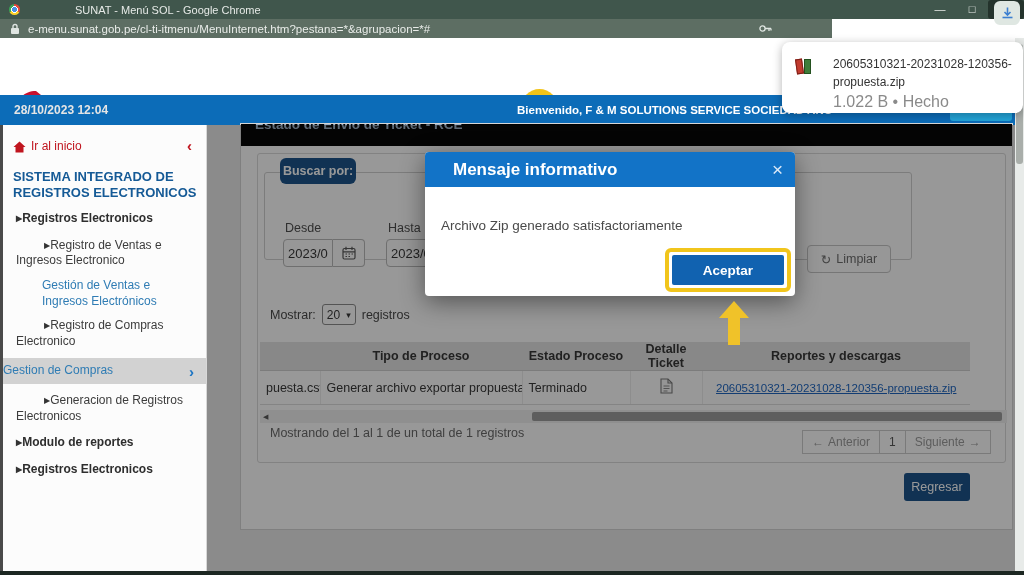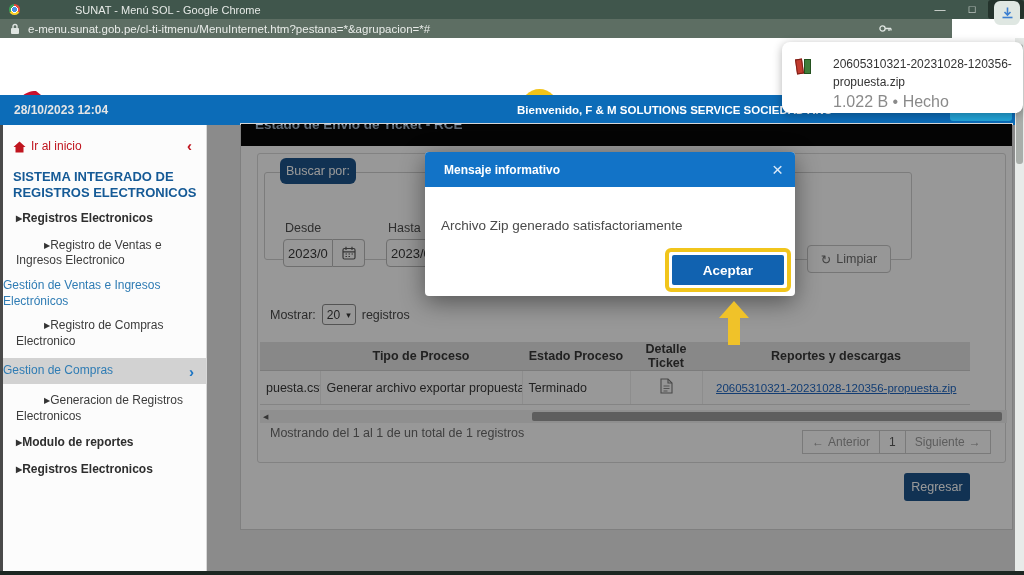--- a/index.html
+++ b/index.html
@@ -11,21 +11,21 @@
   .titlebar { position:absolute; left:0; top:0; width:1024px; height:19px; background:#40564c; display:flex; align-items:center;gap:48px; }
   .chrome-icon { width:11px; height:11px; border-radius:50%; margin:0 7px 0 9px;
     background:
       radial-gradient(circle at 50% 50%, #4a90e2 0 2.5px, #fff 2.5px 3.5px, rgba(0,0,0,0) 3.5px),
       conic-gradient(#e5483c 0 120deg, #fcd12a 120deg 240deg, #3aa757 240deg 360deg); }
   .titlebar .wtitle { color:#e6eae7; font-size:11px; }
   .wincontrols { position:absolute; right:0; top:0; height:19px; display:flex; align-items:center; }
   .winbtn { width:32px; height:19px; color:#e8ece9; font-size:11px; text-align:center; line-height:19px; }
   .winbtn.close { background:#24332c; border-radius:3px; width:36px; }
 
-  .urlbar { position:absolute; left:0; top:19px; width:952px; height:19px; background:#5d6e63; display:flex; align-items:center; }
+  .urlbar { position:absolute; left:0; top:19px; width:832px; height:19px; background:#5d6e63; display:flex; align-items:center; }
   .urltext { color:#e9ece9; font-size:11.5px; margin-left:8px; }
   .keyicon { position:absolute; right:60px; top:3px; }
   .dl-btn { position:absolute; right:4px; top:1px; width:26px; height:24px; background:#dfe7e2; border-radius:6px; display:flex; align-items:center; justify-content:center; z-index:4; }
 
   
   .appheader { position:absolute; left:0; top:38px; width:1024px; height:57px; background:#fff; }
   .logo { position:absolute; left:14px; top:50px; display:flex; align-items:center; }
   .logo-text { font-size:27px; font-weight:800; color:#16419c; letter-spacing:0.5px; margin-left:2px; }
   .badge26 { position:absolute; left:521px; top:51px; width:37px; height:37px; border-radius:50%; background:#f2c318; color:#1c1c1c; font-weight:bold; font-size:19px; display:flex; align-items:center; justify-content:center; }
   .buzon { position:absolute; left:733px; top:58px; color:#c0151f; font-size:12.5px; display:flex; align-items:center; gap:4px; }
@@ -36,34 +36,34 @@
   .teal-btn { position:absolute; left:950px; top:4px; width:62px; height:22px; background:#23a4d8; border-radius:3px; }
 
   
   .sidebar { position:absolute; left:0; top:125px; width:207px; height:446px; background:#fcfcfc; border-left:3px solid #4a4a4a; border-right:1px solid #d8d8d8; }
   .home-row { position:relative; margin:14px 12px 0 10px; color:#c0151f; font-size:12px; display:flex; align-items:flex-end; gap:5px; }
   .collapse { position:absolute; right:2px; top:-2px; color:#c0151f; font-weight:bold; font-size:15px; }
   .systitle { margin:16px 8px 6px 10px; color:#155a96; font-weight:bold; font-size:13px; line-height:1.2; }
   .sitem { font-size:12px; color:#3c3c3c; line-height:1.3; position:relative; }
   .sitem.root { padding-left:13px; font-weight:bold; color:#2e2e2e; margin:11px 0; }
   .sitem.sub  { padding-left:13px; text-indent:14px; margin:9px 0; }
-  .sitem.link { color:#2f7cb4; margin:9px 0; padding-right:10px; }
+  .sitem.link { padding-left:39px; color:#2f7cb4; margin:9px 0; padding-right:10px; }
   .sitem.selected { color:#2f7cb4; background:#d2d2d2; padding-top:5px; padding-bottom:5px; display:flex; align-items:center; margin:9px 0; }
   .sitem.selected .slbl { flex:1; }
   .selarrow { color:#1a74c4; font-weight:bold; font-size:15px; padding-right:12px; line-height:1; }
   .tri { font-size:8px; color:#333; display:inline-block; transform:translateY(-1px); }
 
   
   .content { position:absolute; left:207px; top:125px; width:808px; height:446px; background:#e9e9e9; }
   .panel { position:absolute; left:33px; top:-2px; width:773px; height:407px; background:#fff; border:1px solid #d5d5d5; }
   .panel-title { position:absolute; left:0; top:0; width:100%; height:22px; background:#000000; overflow:hidden; }
   .panel-title span { display:block; margin-top:-7px; padding-left:14px; color:#9db1c6; font-size:13.5px; font-weight:bold; }
   .inner-card { position:absolute; left:16px; top:29px; width:749px; height:310px; background:#fff; border:1px solid #d9d9d9; border-radius:3px; }
 
-  .buscar-btn { position:absolute; left:22px; top:4px; width:76px; height:26px; background:#175089; color:#fff; font-size:12.5px; font-weight:normal; border:none; border-radius:6px; z-index:2; }
+  .buscar-btn { position:absolute; left:22px; top:4px; width:76px; height:26px; background:#175089; color:#fff; font-size:12.5px; font-weight:bold; border:none; border-radius:6px; z-index:2; }
   .fieldset { position:absolute; left:6px; top:18px; width:648px; height:88px; border:1px solid #cfcfcf; border-radius:3px; }
   .flabel { position:absolute; top:48px; font-size:12.5px; color:#4a4a4a; }
   .dgroup { position:absolute; top:66px; display:flex; }
   .dinput { width:50px; height:28px; border:1px solid #b9b9b9; border-radius:4px 0 0 4px; font-size:13px; color:#333; padding:0 4px; overflow:hidden; white-space:nowrap; font-family:"Liberation Sans",sans-serif; background:#fdfdfd; }
   .calbtn { width:32px; height:28px; border:1px solid #b9b9b9; border-left:none; border-radius:0 4px 4px 0; background:#fdfdfd; display:flex; align-items:center; justify-content:center; }
   .limpiar { position:absolute; left:542px; top:72px; width:84px; height:28px; border:1px solid #c4c4c4; border-radius:4px; background:#fdfdfd; color:#6b6b6b; font-size:12.5px; display:flex; align-items:center; justify-content:center; gap:5px; }
 
   .mostrar-row { position:absolute; left:12px; top:150px; display:flex; align-items:center; font-size:12.5px; color:#444; gap:6px; }
   .pgselect { border:1px solid #8a8a8a; border-radius:3px; background:#fff; height:21px; padding:0 4px; font-size:12px; color:#333; display:flex; align-items:center; gap:6px; }
 
@@ -86,21 +86,21 @@
 
   .regresar { position:absolute; left:663px; top:349px; width:66px; height:28px; background:#175089; color:#fff; border:none; border-radius:3px; font-size:12.5px; }
 
   .vscroll { position:absolute; left:1015px; top:38px; width:9px; height:533px; background:#e8ebe9; }
   .vthumb { position:absolute; left:1px; top:6px; width:7px; height:120px; background:#a9aeaa; border-radius:3px; }
 
   
   .dim { position:absolute; left:207px; top:125px; width:808px; height:446px; background:rgba(10,10,10,0.42); z-index:5; }
   .modal { position:absolute; left:425px; top:152px; width:370px; height:144px; background:#fff; border-radius:4px; box-shadow:0 6px 24px rgba(0,0,0,0.45); z-index:6; }
   .modal-head { height:35px; background:#1273c7; border-radius:4px 4px 0 0; display:flex; align-items:center; }
-  .modal-head .mtitle { color:#fff; font-size:12px; font-weight:bold; margin-left:19px; flex:1; }
+  .modal-head .mtitle { color:#fff; font-size:17px; font-weight:bold; margin-left:28px; flex:1; }
   .mclose { color:#dce9f7; font-size:19px; margin-right:12px; line-height:1; }
   .mmsg { position:absolute; left:16px; top:66px; font-size:13.5px; color:#4a4a4a; }
   .hl-ring { position:absolute; right:4px; bottom:4px; border:4px solid #f1c51c; border-radius:6px; padding:3px; z-index:7; }
   .aceptar { width:112px; height:30px; background:#1162b0; color:#fff; font-size:13.5px; font-weight:bold; border:none; border-radius:2px; display:block; }
 
   .arrow-head { position:absolute; left:719px; top:301px; width:0; height:0; border-left:15px solid transparent; border-right:15px solid transparent; border-bottom:17px solid #f0c229; z-index:7; }
   .arrow-stem { position:absolute; left:728px; top:318px; width:12px; height:27px; background:#f0c229; z-index:7; }
 
   
   .dlpopup { position:absolute; left:782px; top:42px; width:241px; height:71px; background:#fff; border-radius:8px; box-shadow:0 2px 10px rgba(0,0,0,0.3); z-index:9; }

